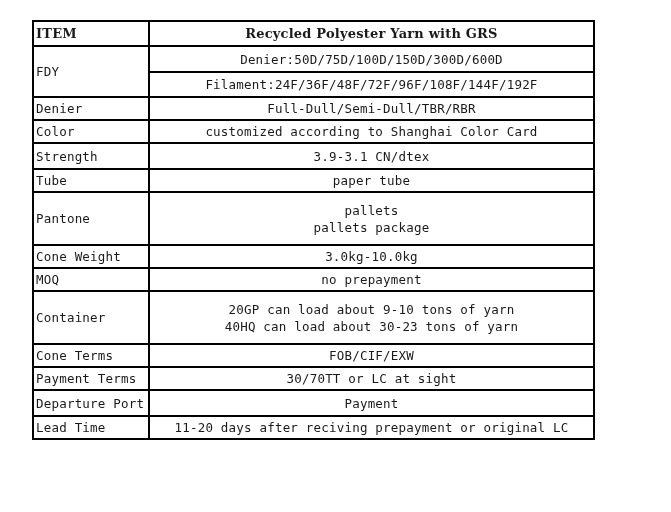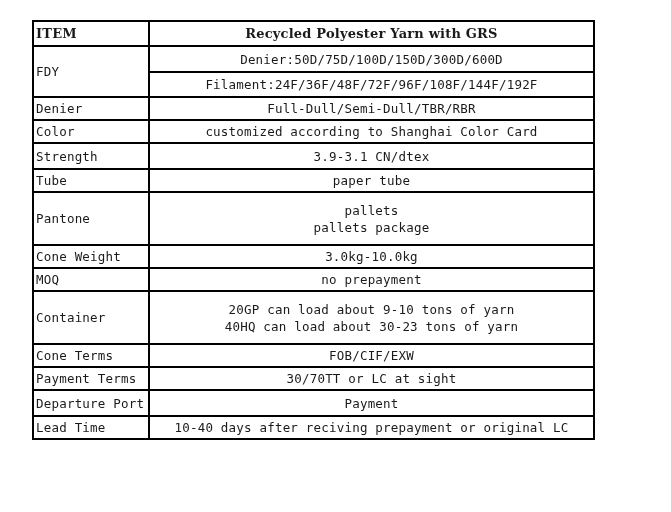--- a/index.html
+++ b/index.html
@@ -128,16 +128,16 @@
       <td class="value">30/70TT or LC at sight</td>
     </tr>
 
     <tr class="h28">
       <td class="label h28">Departure Port</td>
       <td class="value h28">Payment</td>
     </tr>
 
     <tr class="h27">
       <td class="label">Lead Time</td>
-      <td class="value">10-40 days after reciving prepayment or original LC</td>
+      <td class="value">11-20 days after reciving prepayment or original LC</td>
     </tr>
   </tbody>
 </table>
 
 </body></html>

